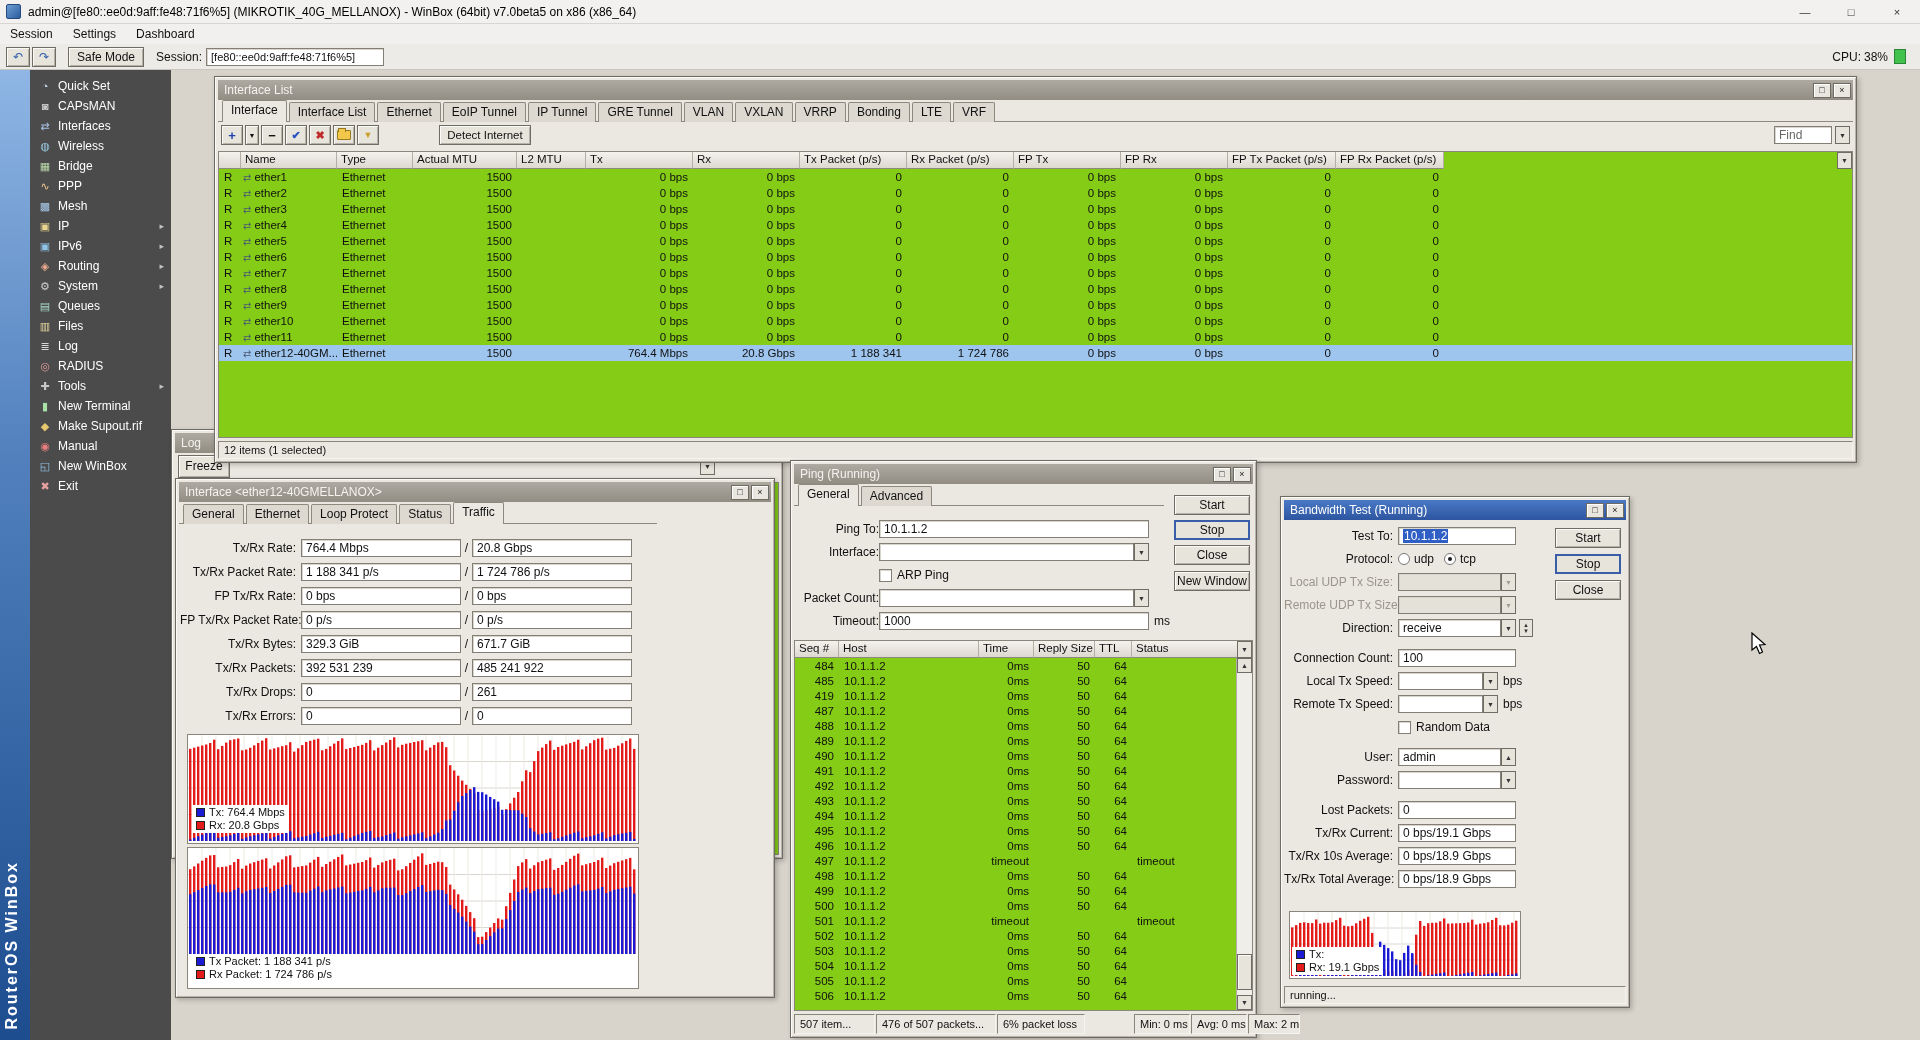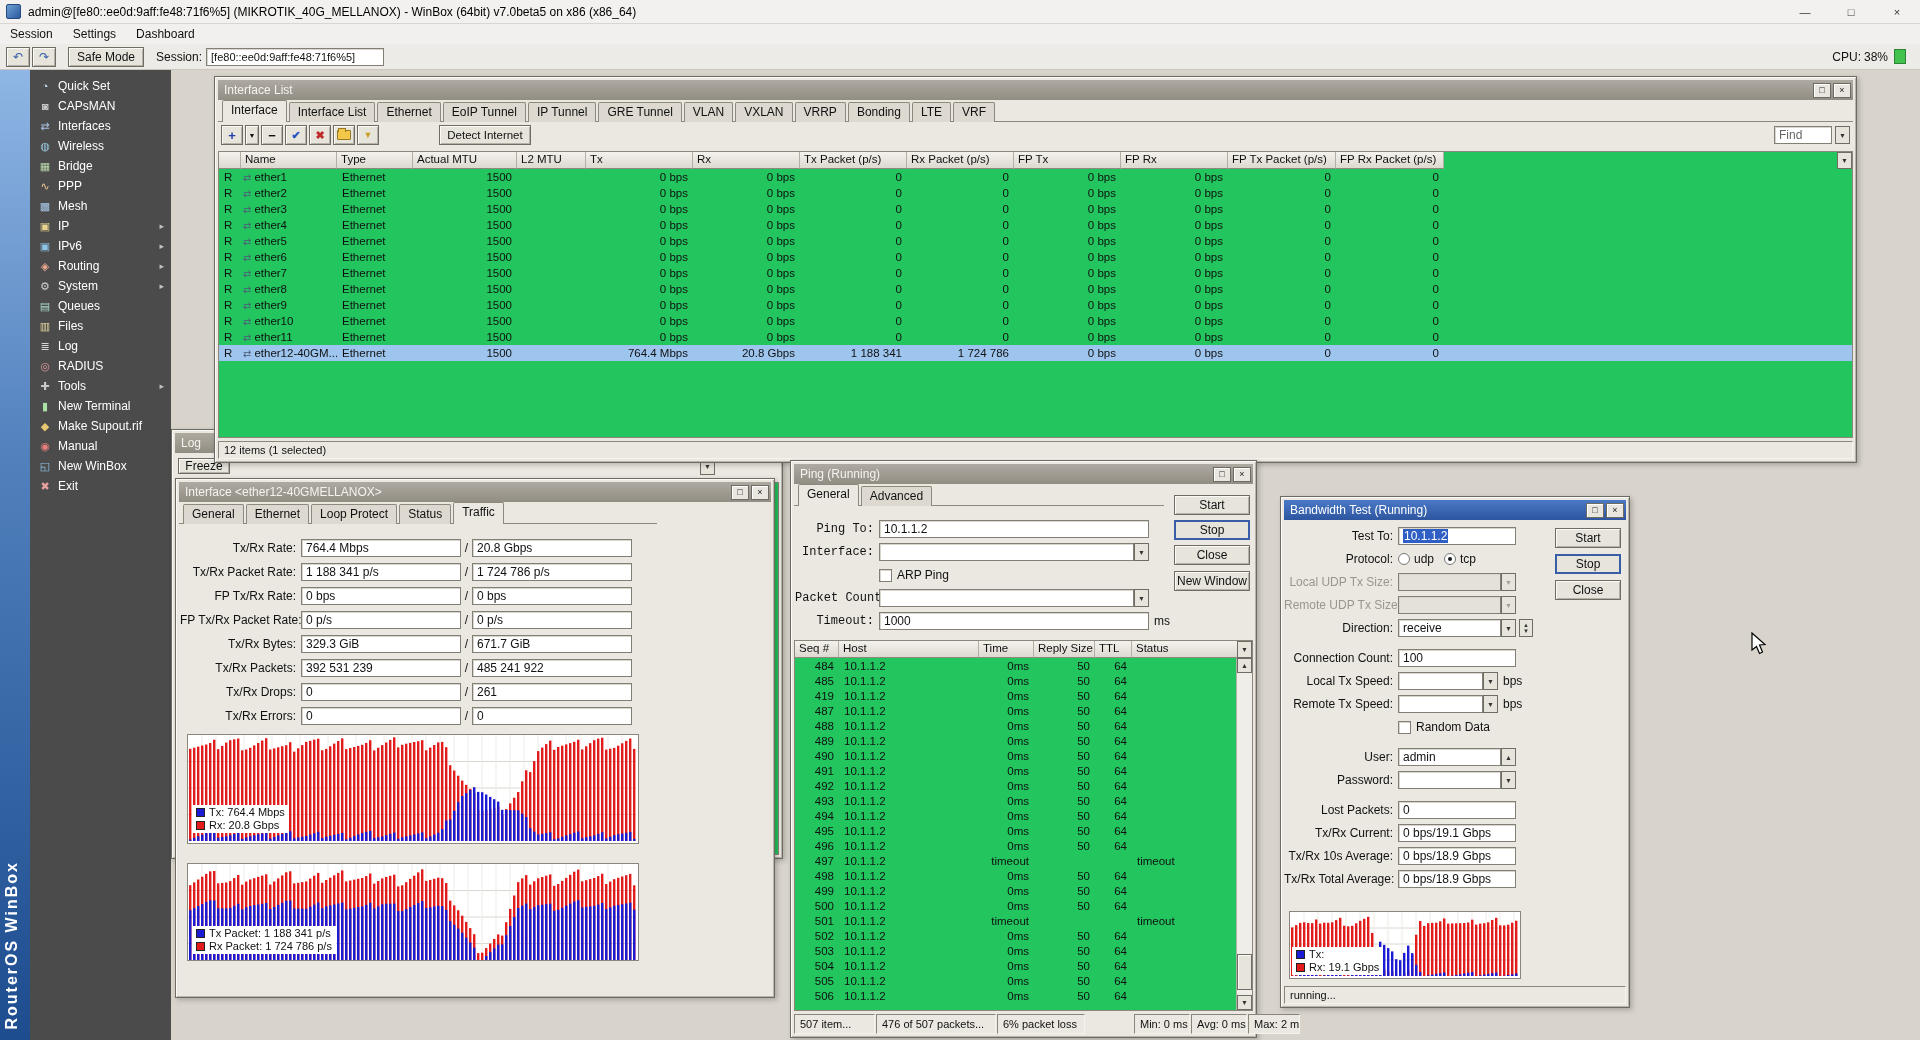--- a/index.html
+++ b/index.html
@@ -33,21 +33,21 @@
 .tab{padding:2px 8px 3px;border:1px solid #8d897f;border-bottom:none;background:#ddd9d0;margin-right:2px;border-radius:2px 2px 0 0;position:relative;bottom:-1px;white-space:nowrap;}
 .tab.active{background:#ebe8e1;padding-bottom:5px;}
 .btn{background:#e7e4dc;border:1px solid #6f6c64;box-shadow:inset 1px 1px 0 #fbfaf6,inset -1px -1px 0 #b5b1a8;display:flex;align-items:center;justify-content:center;white-space:nowrap;}
 .btn.default{border-color:#3a5da8;box-shadow:inset 0 0 0 1px #3a5da8,inset 1px 1px 0 #fbfaf6;}
 .inp{background:#fff;border:1px solid #847f76;box-shadow:inset 1px 1px 0 #d8d5cd;padding:0 4px;height:18px;display:flex;align-items:center;white-space:nowrap;overflow:hidden;}
 .inp.dis{background:#e4e1d9;color:#8a867d;}
 .combo-arrow{background:#e7e4dc;border:1px solid #6f6c64;width:15px;height:18px;display:flex;align-items:center;justify-content:center;font-size:7px;color:#333;}
 .combo-arrow.dis{color:#a39f96;}
 .sunken{border:1px solid;border-color:#8a867c #f5f3ee #f5f3ee #8a867c;background:#ebe8e1;padding:1px 5px;white-space:nowrap;overflow:hidden;font-size:11px;display:flex;align-items:center;}
 .dim{color:#9a968c;}
-.list-area{position:absolute;left:3px;right:3px;background:#22c55e;border:1px solid #8a867c;overflow:hidden;}
+.list-area{position:absolute;left:3px;right:3px;background:#84cc16;border:1px solid #8a867c;overflow:hidden;}
 .thead{display:flex;height:17px;font-size:11.5px;}
 .hdr-cell{background:linear-gradient(#f4f2ec,#ddd9d1);border-right:1px solid #b3afa6;border-bottom:1px solid #8d897f;padding:1px 4px;white-space:nowrap;overflow:hidden;flex:none;}
 .trow{display:flex;height:16px;align-items:center;font-size:11.5px;}
 .trow.selected{background:#9ec5ee;}
 .cell{padding:0 5px;white-space:nowrap;overflow:hidden;flex:none;}
 .num{text-align:right;}
 .name-cell{display:flex;align-items:center;padding:0 2px;}
 .port-icon{color:#4a5a77;font-size:10px;margin-right:3px;}
 .statusbar{position:absolute;left:3px;right:3px;bottom:3px;height:18px;}
 .chart{position:absolute;background:#fff;border:1px solid #8a867c;overflow:hidden;}
@@ -70,21 +70,21 @@
 .drow{display:flex;align-items:center;height:18px;margin-bottom:6px;font-size:12px;}
 .drow.gap{margin-top:6px;}
 .dlabel{width:121px;text-align:right;padding-right:5px;white-space:nowrap;flex:none;}
 .inp.v1,.inp.v2{width:160px;flex:none;}
 .slash{width:11px;text-align:center;flex:none;}
 .dlg-btn{position:absolute;right:0;width:90px;height:20px;font-size:10.5px;}
 .dlg-status{position:absolute;left:3px;right:3px;bottom:3px;height:20px;display:flex;gap:2px;}
 .status-seg{flex:none;}
 
 .prow{display:flex;align-items:center;height:18px;margin-bottom:5px;}
-.plabel{width:84px;text-align:right;padding-right:5px;white-space:nowrap;flex:none;font-family:Liberation Mono, monospace;}
+.plabel{width:84px;text-align:right;white-space:nowrap;flex:none;}
 .ping-btn{position:absolute;right:0;width:76px;height:20px;}
 .scrollbar{position:absolute;right:0;top:17px;bottom:0;width:16px;background:#f0eee8;border-left:1px solid #b3afa6;}
 .sb-arrow{position:absolute;left:0;width:15px;height:15px;background:#e7e4dc;border:1px solid #6f6c64;font-size:7px;text-align:center;line-height:13px;color:#333;}
 .sb-thumb{position:absolute;left:0;width:15px;height:36px;background:#e7e4dc;border:1px solid #6f6c64;box-shadow:inset 1px 1px 0 #fbfaf6;}
 .ping-status{position:absolute;left:3px;right:3px;bottom:3px;height:20px;display:flex;gap:1px;}
 
 .btrow{display:flex;align-items:center;height:18px;margin-bottom:5px;}
 .btrow.gap{margin-top:12px;}
 .btlabel{width:114px;text-align:right;padding-right:5px;white-space:nowrap;flex:none;font-size:12px;}
 .bt-btn{position:absolute;right:0;width:66px;height:20px;}
@@ -218,21 +218,21 @@
     </div>
   </div>
 
 <div class="win" style="left:171px;top:429px;width:612px;height:430px;z-index:4">
   <div class="titlebar">
     <span class="title-text">Log</span>
     <span class="tbtn">□</span>
     <span class="tbtn">×</span>
   </div>
   <div style="position:relative;height:26px;display:flex;align-items:center;padding:2px 3px">
-    <span class="btn" style="width:52px;height:16px">Freeze</span>
+    <span class="btn" style="width:52px;height:23px">Freeze</span>
     <span class="combo-arrow" style="position:absolute;left:525px">▼</span>
   </div>
   <div class="list-area" style="top:52px;bottom:3px"></div>
 </div>
 
 <div class="win" style="left:214px;top:76px;width:1643px;height:387px;z-index:6">
   <div class="titlebar">
     <span class="title-text">Interface List</span>
     <span class="tbtn">□</span>
     <span class="tbtn">×</span>
@@ -838,21 +838,21 @@
         <div class="lg-row">
           <span class="sw" style="background: rgb(27, 27, 212);"></span>
           <span>Tx: 764.4 Mbps</span>
         </div>
         <div class="lg-row">
           <span class="sw" style="background: rgb(228, 27, 27);"></span>
           <span>Rx: 20.8 Gbps</span>
         </div>
       </div>
   </div>
-  <div class="chart" style="left:11px;top:384px;width:452px;height:98px">
+  <div class="chart" style="left:11px;top:368px;width:452px;height:142px">
       <svg width="448" height="106">
         <line x1="0" y1="26.5" x2="448" y2="26.5" stroke="#dbd8d1"></line>
         <line x1="0" y1="53.0" x2="448" y2="53.0" stroke="#dbd8d1"></line>
         <line x1="0" y1="79.5" x2="448" y2="79.5" stroke="#dbd8d1"></line>
         <line x1="14" y1="0" x2="14" y2="106" stroke="#edebe5"></line>
         <line x1="28" y1="0" x2="28" y2="106" stroke="#edebe5"></line>
         <line x1="42" y1="0" x2="42" y2="106" stroke="#edebe5"></line>
         <line x1="56" y1="0" x2="56" y2="106" stroke="#edebe5"></line>
         <line x1="70" y1="0" x2="70" y2="106" stroke="#edebe5"></line>
         <line x1="84" y1="0" x2="84" y2="106" stroke="#edebe5"></line>

